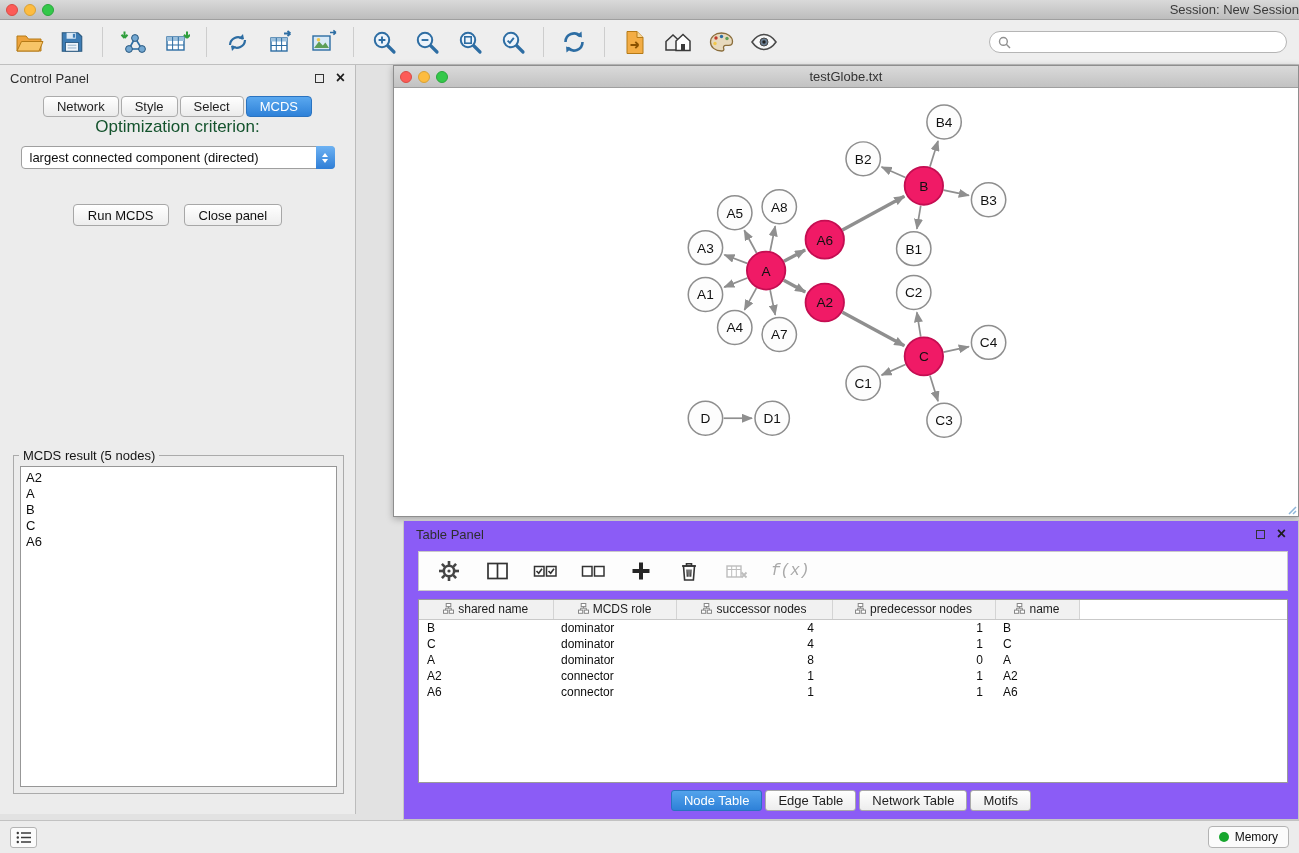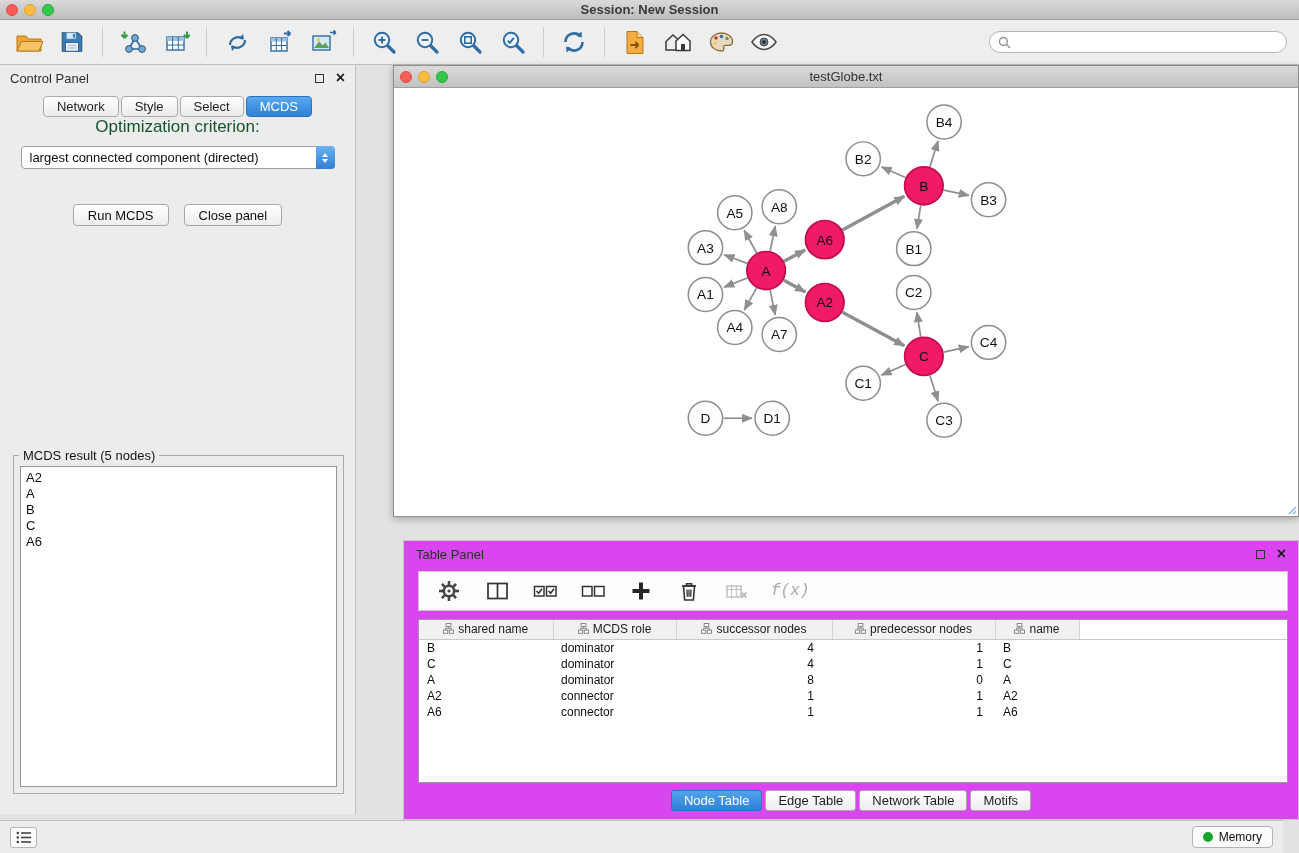--- a/index.html
+++ b/index.html
@@ -8,21 +8,21 @@
   .screen { position:relative; width:1299px; height:853px; background:#e2e2e2; overflow:hidden; }
 
   
   .titlebar { position:absolute; top:0; left:0; right:0; height:20px;
     background:linear-gradient(#d9d9d9,#bdbdbd); border-bottom:1px solid #9f9f9f;
     display:flex; align-items:center; z-index:5; }
   .tl { width:12px; height:12px; border-radius:50%; margin-left:6px; flex:0 0 auto; z-index:2;}
   .tl.red   { background:#fc5b57; border:1px solid #d94c44; }
   .tl.yellow{ background:#fdbc40; border:1px solid #d8a135; }
   .tl.green { background:#34c84a; border:1px solid #2aa63c; }
-  .titlebar .title { position:absolute; left:0; right:0; text-align:center; font-size:13px; color:#3a3a3a;font-weight:bold; }
+  .titlebar .title { position:absolute; left:0; right:0; text-align:right; font-size:13px; color:#3a3a3a; }
 
   
   .toolbar { position:absolute; top:20px; left:0; right:0; height:45px; background:#eeeeee;
     border-bottom:1px solid #bfbfbf; display:flex; align-items:center; padding:0 12px; gap:9px; }
   .tbtn { width:34px; height:34px; display:flex; align-items:center; justify-content:center; border-radius:4px; }
   .tsep { width:1px; height:30px; background:#cdcdcd; margin:0 4px; }
   .search-wrap { margin-left:auto; width:298px; height:22px; border:1px solid #b5b5b5; border-radius:11px;
     background:#fff; display:flex; align-items:center; padding:0 8px; gap:5px; }
   .search-wrap input { border:none; outline:none; flex:1; font-size:12px; background:transparent; font-family:inherit; }
 
@@ -63,21 +63,21 @@
     border:1px solid #8e8e8e; box-shadow:0 2px 7px rgba(0,0,0,0.28); }
   .nw-titlebar { height:22px; background:linear-gradient(#dadada,#c2c2c2); border-bottom:1px solid #9f9f9f;
     display:flex; align-items:center; position:relative; }
   .nw-title { position:absolute; left:0; right:0; text-align:center; font-size:13px; color:#333; }
   .nw-canvas-wrap { position:absolute; top:23px; left:0; right:0; bottom:0; background:#fff; }
   svg.net { width:100%; height:100%; display:block; }
   svg.net text { font-family:"Liberation Sans","DejaVu Sans",sans-serif; }
   .nw-grip { position:absolute; right:1px; bottom:1px; }
 
   
-  .table-panel { position:absolute; left:11px; right:0; top:455px; bottom:0; background:#d946ef; border:1px solid #c6c6c6;margin-top:20px; }
+  .table-panel { position:absolute; left:11px; right:0; top:455px; bottom:0; background:#8b5cf6; border:1px solid #c6c6c6; }
   .tp-header { height:26px; display:flex; align-items:center; padding:0 12px; }
   .tp-toolbar { position:absolute; left:14px; right:10px; top:30px; height:40px; background:#fdfdfd;
     border:1px solid #c9c9c9; display:flex; align-items:center; gap:20px; padding:0 16px; }
   .tp-tbtn { display:flex; align-items:center; justify-content:center; width:28px; height:28px; }
   .fx { font-family:Liberation Mono, monospace; font-style:italic; font-size:16px; color:#a9a9a9; }
   .tp-tablebox { position:absolute; left:14px; right:10px; top:78px; bottom:36px; background:#fff;
     border:1px solid #9a9a9a; overflow:hidden; }
   table.nt { border-collapse:collapse; width:100%; table-layout:fixed; }
   table.nt th { height:19px; background:#f1f1f1; border-right:1px solid #d4d4d4; border-bottom:1px solid #c9c9c9;
     font-size:12px; font-weight:normal; color:#1c1c1c; text-align:center; white-space:nowrap; overflow:hidden; padding:0 4px; }
@@ -85,21 +85,21 @@
   table.nt th .hicon { vertical-align:-1px; margin-right:4px; }
   table.nt td { height:16px; line-height:16px; font-size:12px; color:#0d0d0d; padding:0 8px; white-space:nowrap; overflow:hidden; }
   table.nt td.col2 { text-align:right; padding-right:18px; }
   table.nt td.col3 { text-align:right; padding-right:12px; }
   .tp-tabs { position:absolute; left:0; right:0; bottom:8px; display:flex; justify-content:center; gap:3px; }
   .tp-tab { height:21px; padding:0 12px; display:flex; align-items:center; font-size:13px;
     background:linear-gradient(#ffffff,#ededed); border:1px solid #a9a9a9; border-radius:3px; color:#1e1e1e; }
   .tp-tab.active { background:linear-gradient(#53a3ec,#2e81d8); color:#fff; border-color:#2a73c0; }
 
   
-  .statusbar { position:absolute; left:0; right:16px; bottom:0; height:33px; background:#ececec;
+  .statusbar { position:absolute; left:0; right:0; bottom:0; height:33px; background:#ececec;
     border-top:1px solid #c2c2c2; display:flex; align-items:center; padding:0 10px; }
   .sb-left-btn { width:27px; height:21px; border:1px solid #b3b3b3; border-radius:3px; background:#fbfbfb;
     display:flex; align-items:center; justify-content:center; }
   .memory-btn { margin-left:auto; height:22px; border:1px solid #b3b3b3; border-radius:4px; background:#fbfbfb;
     display:flex; align-items:center; gap:6px; padding:0 10px; font-size:12px; color:#0f0f0f; }
   .memdot { width:10px; height:10px; border-radius:50%; background:#17a62e; }
 </style>
 </head>
 <body>
 

